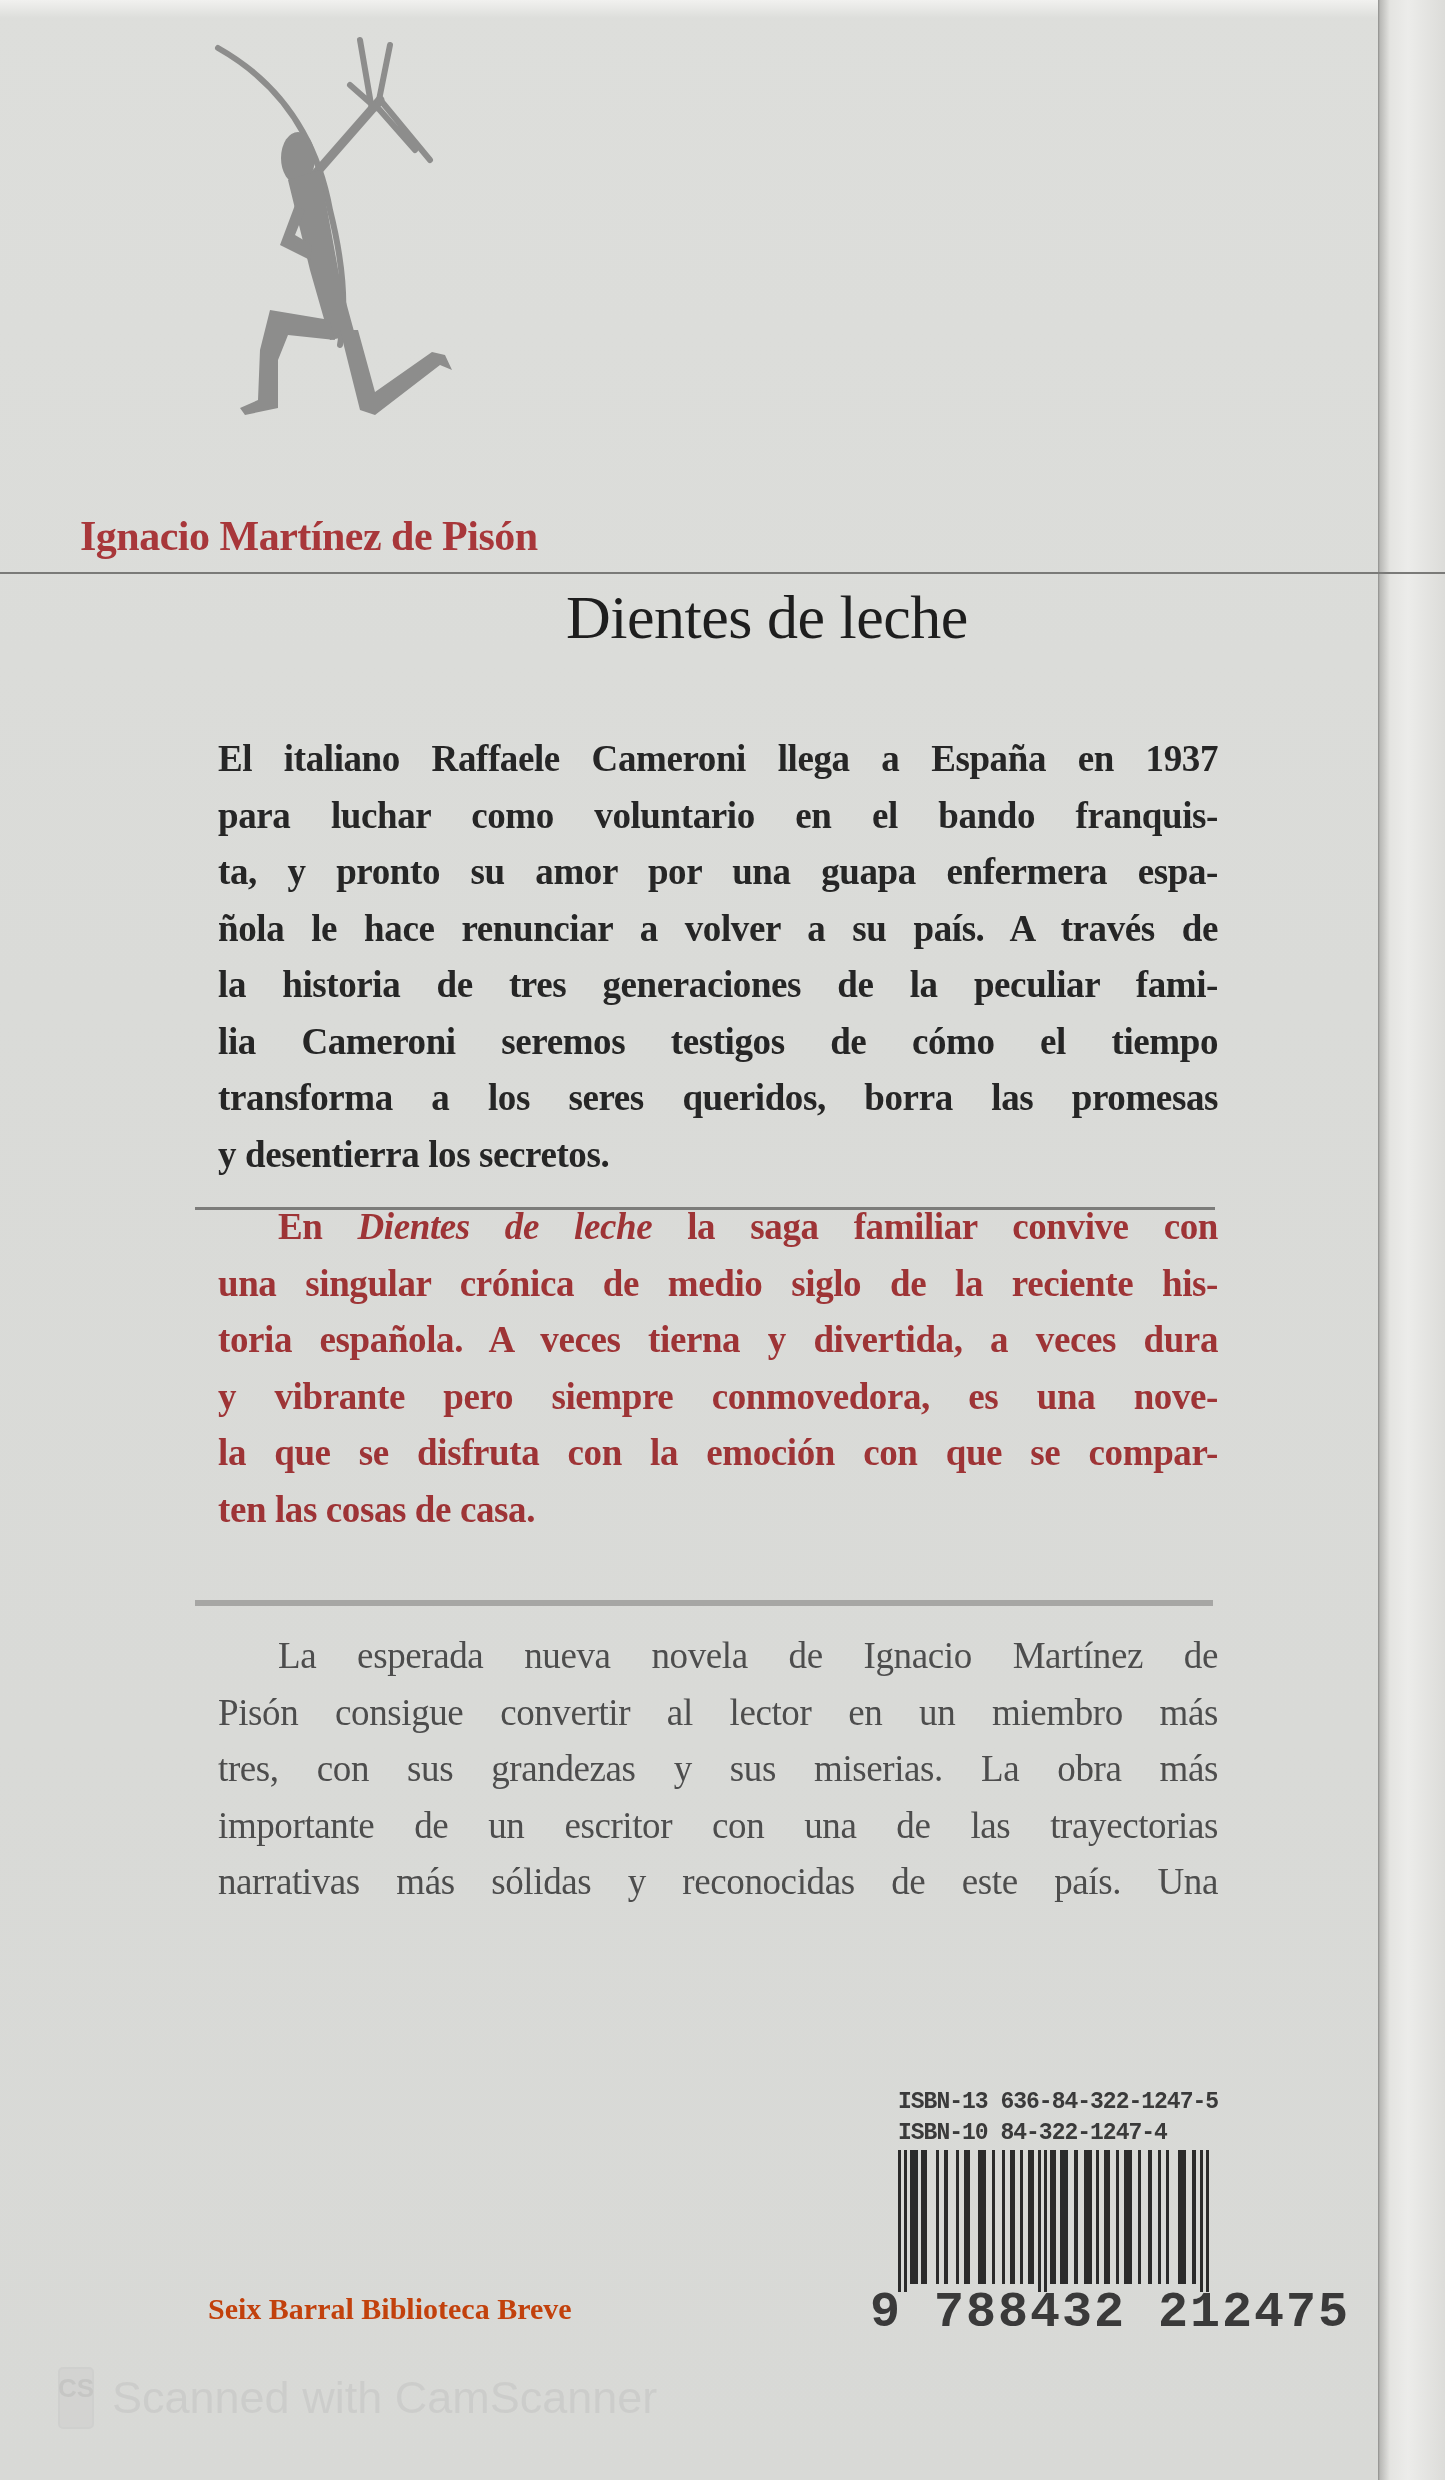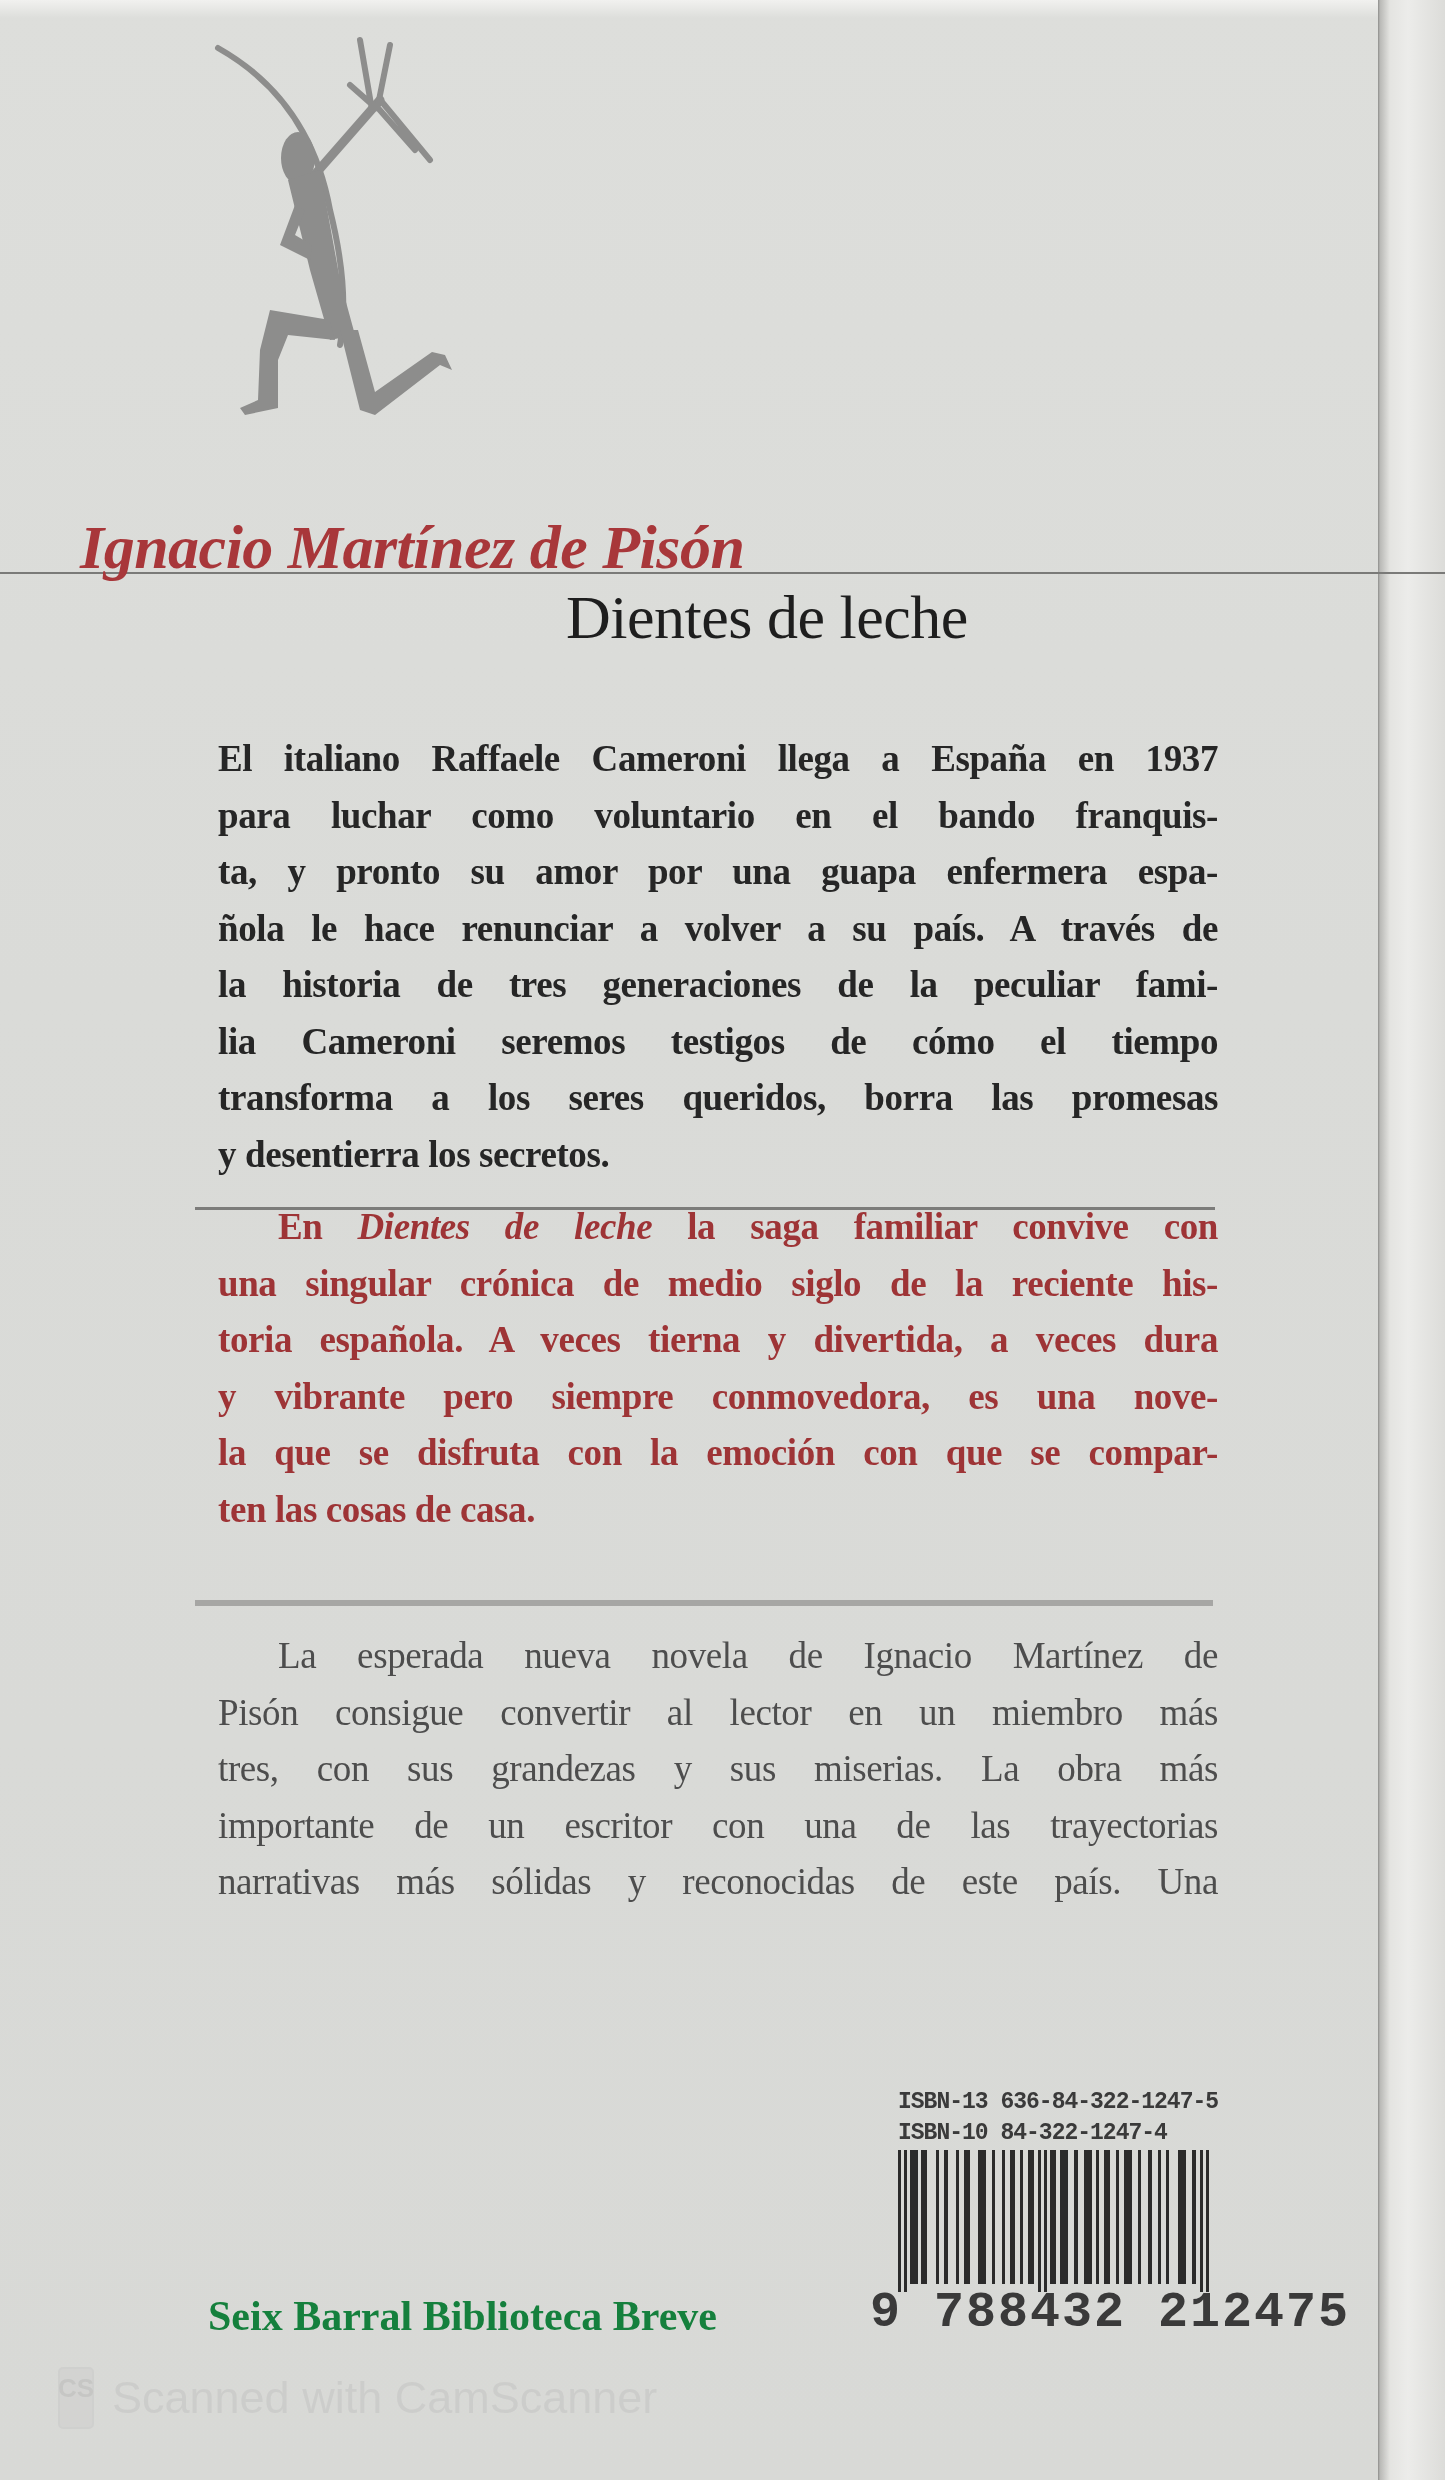--- a/index.html
+++ b/index.html
@@ -14,22 +14,22 @@
   }
   .spine {
     position:absolute; left:1378px; top:0; width:67px; height:2480px;
     background:linear-gradient(90deg,#8d8d8b 0px,#b9b9b6 2px,#e4e4e1 12px,#ececea 30px,#dcdcd9 67px);
   }
   .top-shade { position:absolute; left:0; top:0; width:1445px; height:18px;
     background:linear-gradient(180deg,#f1f1ef,#dddedb); }
   .figure { position:absolute; left:200px; top:30px; width:330px; height:400px; }
   .rule-top { position:absolute; left:0; top:572px; width:1445px; height:2px; background:#7a7a78; }
   .author {
-    position:absolute; left:80px; top:512px; font-size:62px; font-weight:bold;
-    color:#a8373a; letter-spacing:-0.5px; white-space:nowrap;font-style:italic;
+    position:absolute; left:80px; top:512px; font-size:42px; font-weight:bold;
+    color:#a8373a; letter-spacing:-0.5px; white-space:nowrap;
   }
   .title {
     position:absolute; left:566px; top:582px; font-size:62px; color:#1e1e1e;
     white-space:nowrap; letter-spacing:-0.5px;
   }
   .para {
     position:absolute; left:215px; width:1000px; font-size:37px; line-height:56.5px;
     font-weight:bold; margin:3px; letter-spacing:-0.4px;
   }
   .para .line { display:block; white-space:nowrap; text-align:justify; text-align-last:justify; }
@@ -39,21 +39,21 @@
   .p2 .line.indent { padding-left:60px; }
   .p3 { top:1625px; color:#4d4d4d; font-weight:normal; }
   .p3 .line.indent { padding-left:60px; }
   .divider1 { position:absolute; left:195px; top:1207px; width:1020px; height:3px; background:#7c7c7a; }
   .divider2 { position:absolute; left:195px; top:1600px; width:1018px; height:6px; background:#a6a6a4; }
   .isbn { position:absolute; left:898px; top:2087px; font-family:"Liberation Mono","DejaVu Sans Mono",monospace;
           font-size:23px; line-height:31px; color:#3a3a3a; font-weight:bold; letter-spacing:-1px; }
   .barcode { position:absolute; left:898px; top:2150px; width:312px; height:142px; }
   .barcode-digits { position:absolute; left:870px; top:2284px; font-family:"Liberation Mono","DejaVu Sans Mono",monospace;
           font-size:50px; color:#3a3a3a; letter-spacing:2px; font-weight:bold; white-space:pre; }
-  .publisher { position:absolute; left:208px; top:2292px; font-size:42px; font-weight:bold; color:#15803d; white-space:nowrap; }
+  .publisher { position:absolute; left:208px; top:2292px; font-size:30px; font-weight:bold; color:#c2410c; white-space:nowrap; }
   .watermark { position:absolute; left:58px; top:2367px; display:flex; align-items:center; gap:18px; opacity:0.55; }
   .wm-logo { width:36px; height:62px; border:2px solid #c9c9c8; border-radius:5px; background:#cfcfce;
              color:#b8b8b7; font-family:"Liberation Sans","DejaVu Sans",sans-serif; font-size:26px; font-weight:bold;
              display:flex; align-items:flex-start; justify-content:center; padding-top:4px; box-sizing:border-box; }
   .wm-text { font-family:"Liberation Sans","DejaVu Sans",sans-serif; font-size:45px; color:#c4c4c3; }
 </style>
 </head>
 <body>
 
 <div class="cover"></div>

